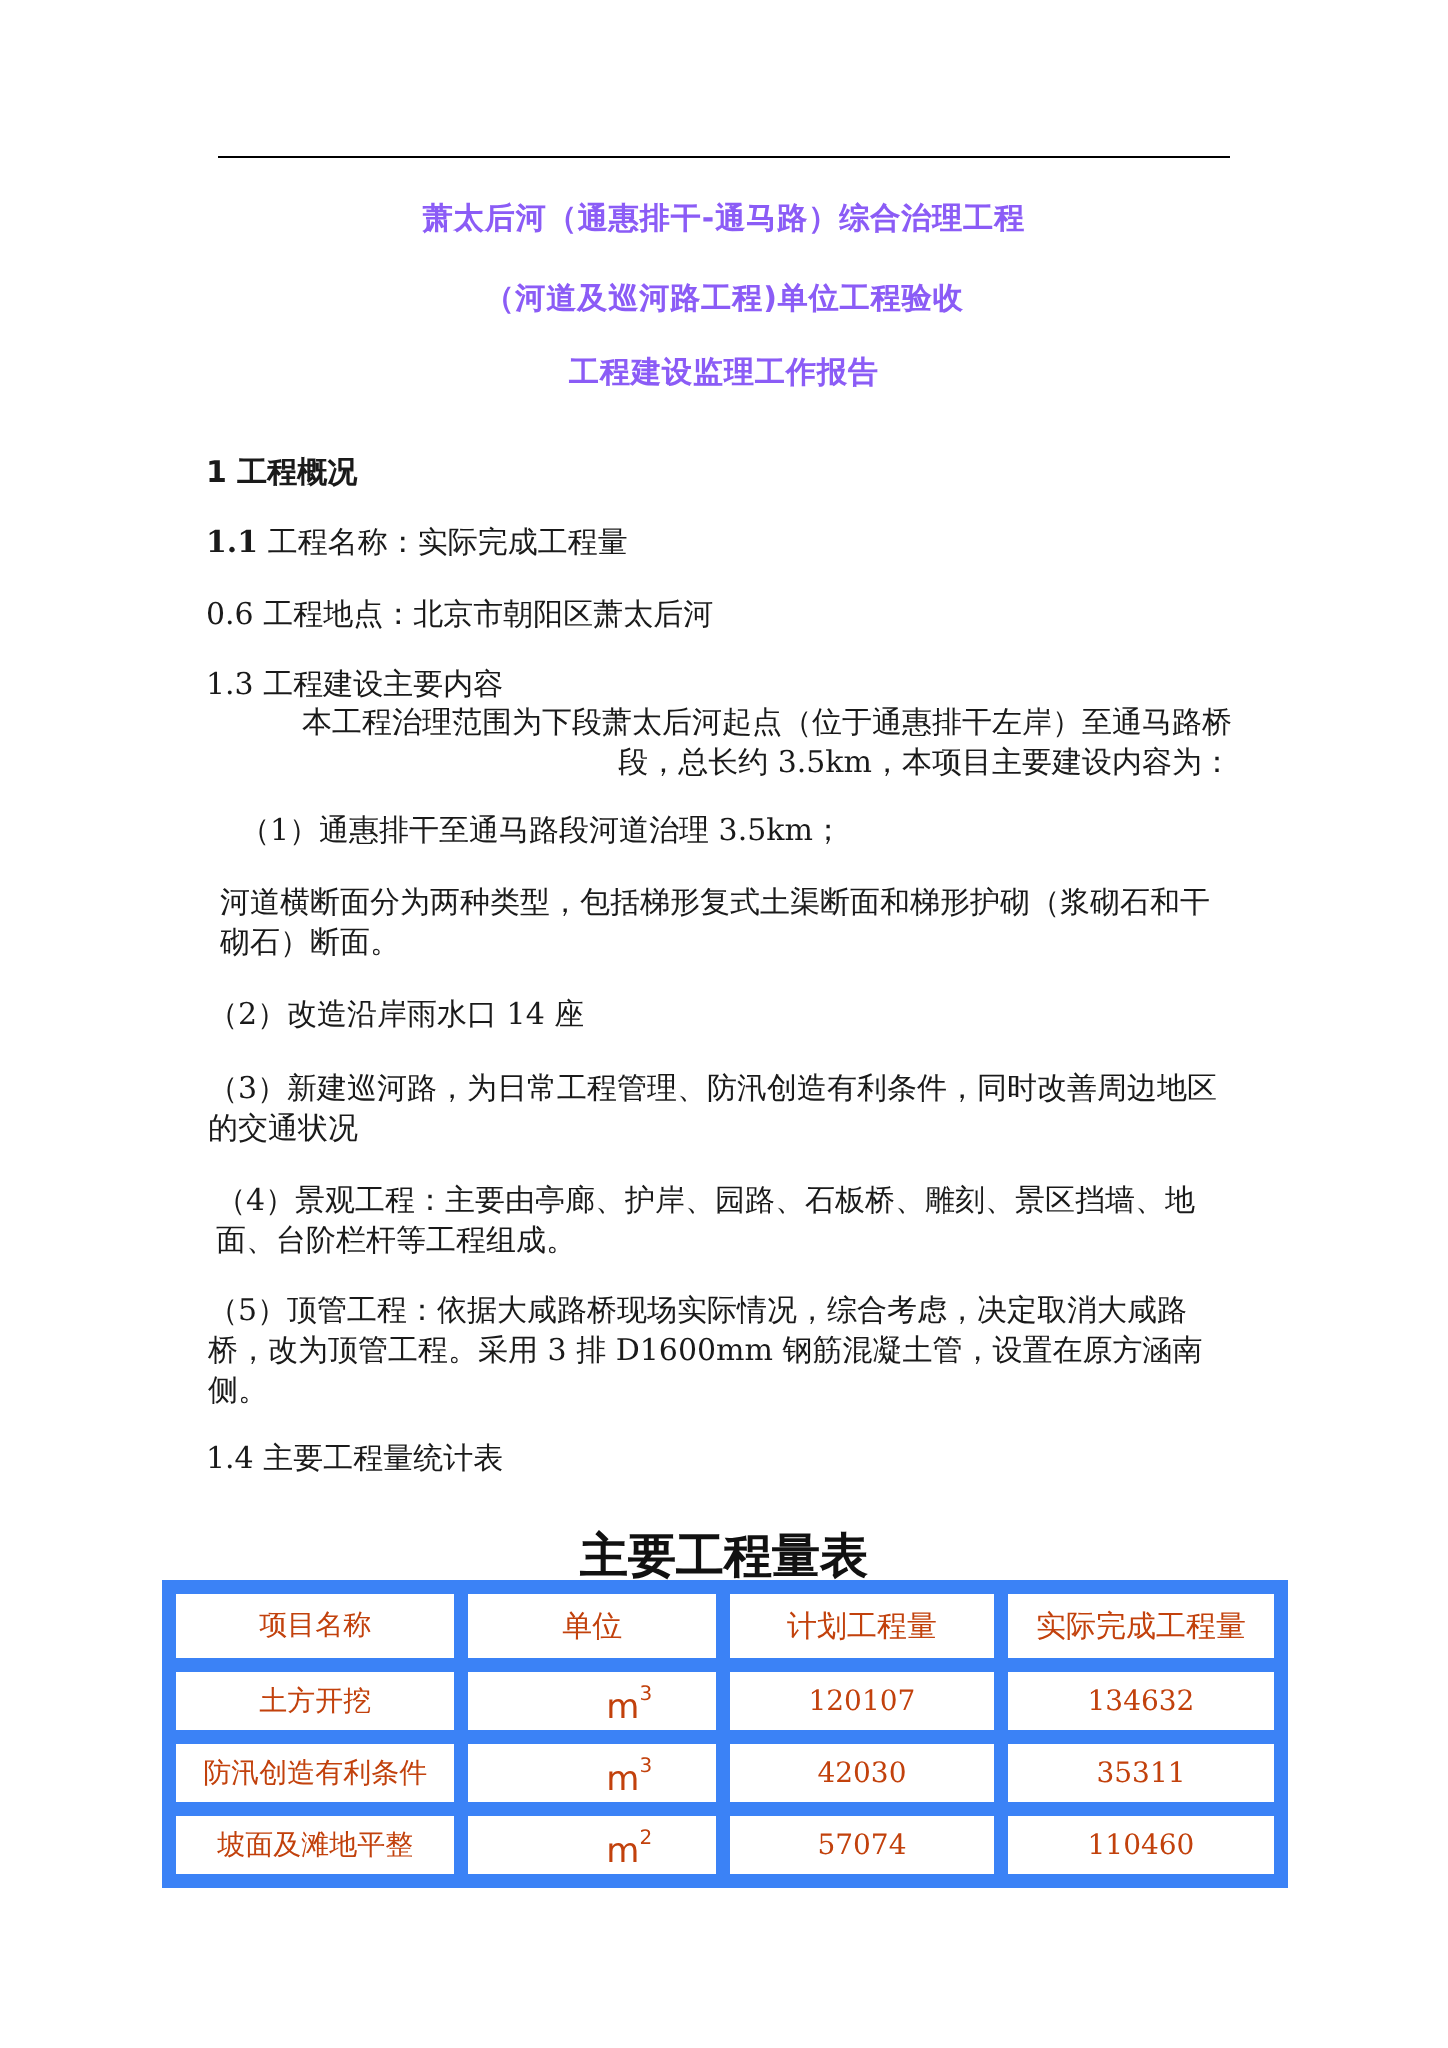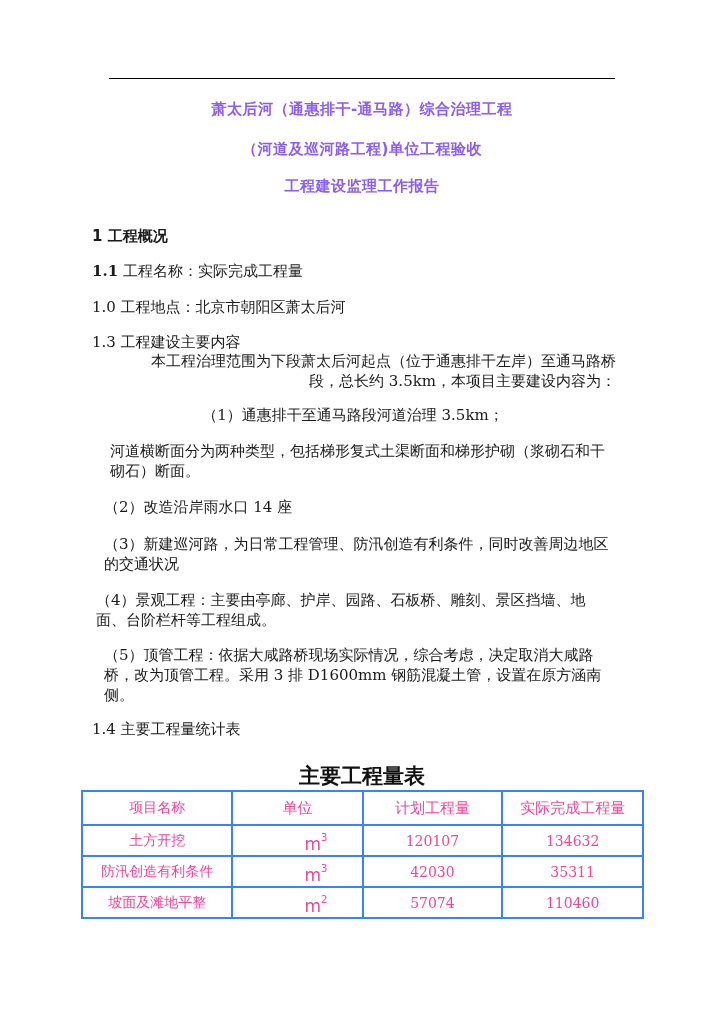--- a/index.html
+++ b/index.html
@@ -5,30 +5,30 @@
   html, body { margin: 0; padding: 0; background: #ffffff; }
   body { width: 724px; height: 1024px; position: relative; overflow: hidden;
          font-family: "DejaVu Serif", "Liberation Serif", serif; color: #111; }
   .rule { position: absolute; left: 109px; top: 78px; width: 506px; height: 0; border-top: 1.5px solid #000; }
   .title { position: absolute; left: 0; width: 724px; text-align: center;
            font-family: "DejaVu Sans", "Liberation Sans", sans-serif; font-weight: bold;
            font-size: 15px; letter-spacing: 0.5px; color: #8b5cf6; }
   .t1 { top: 100px; }
   .t2 { top: 140px; }
   .t3 { top: 177px; }
-  .line { position: absolute; left: 92px; font-size: 15px; line-height: 20px; white-space: nowrap; color: #1a1a1a; }
+  .line { position: absolute; left: 103px; font-size: 15px; line-height: 20px; white-space: nowrap; color: #1a1a1a; }
   .h1 { font-family: "DejaVu Sans", "Liberation Sans", sans-serif; font-weight: bold; font-size: 15px; }
   .num-b { font-weight: bold; }
   .para { position: absolute; left: 110px; width: 506px; font-size: 15px; line-height: 20px; color: #1a1a1a; }
   .indent { text-indent: 38px; text-align: right; }
   .tbl-title { position: absolute; left: 0; width: 724px; top: 762px; text-align: center;
-               font-family: "DejaVu Sans", "Liberation Sans", sans-serif; font-weight: bold; font-size: 21px; }
+               font-family: "DejaVu Sans", "Liberation Sans", sans-serif; font-weight: bold; font-size: 24px; }
   table.qty { position: absolute; left: 81px; top: 790px; border-collapse: collapse; width: 563px; }
-  table.qty td, table.qty th { border: 2px solid #3b82f6; height: 29px; padding: 0; text-align: center;
-                               font-size: 14px; font-weight: normal; color: #ec4899; }
+  table.qty td, table.qty th { border: 7px solid #3b82f6; height: 29px; padding: 0; text-align: center;
+                               font-size: 14px; font-weight: normal; color: #c2410c; }
   table.qty th { height: 32px; font-size: 15px; }
   table.qty th.c1 { font-size: 14px; }
   .c1 { width: 152px; }
   .c2 { width: 130px; }
   .c3 { width: 140px; }
   .c4 { width: 141px; }
   .unit { font-family: "DejaVu Sans", "Liberation Sans", sans-serif; font-size: 17px; position: relative; top: 3px; margin-left: 37px; }
   .unit sup { font-size: 10px; position: relative; top: -2px; }
 </style>
 </head>
@@ -39,30 +39,30 @@
 <div class="title t1">萧太后河（通惠排干-通马路）综合治理工程</div>
 <div class="title t2">（河道及巡河路工程)单位工程验收</div>
 <div class="title t3">工程建设监理工作报告</div>
 
 <div class="line h1" style="top:226px;">1  工程概况</div>
 
 <div class="line" style="top:261px;">
   <span class="num-b">1.1</span><span> 工程名称：实际完成工程量</span>
 </div>
 
-<div class="line" style="top:297px;">1.0 工程地点：北京市朝阳区萧太后河</div>
+<div class="line" style="top:297px;">0.6 工程地点：北京市朝阳区萧太后河</div>
 
 <div class="line" style="top:332px;">1.3 工程建设主要内容</div>
 <div class="para indent" style="top:351px;">本工程治理范围为下段萧太后河起点（位于通惠排干左岸）至通马路桥段，总长约 3.5km，本项目主要建设内容为：</div>
 
-<div class="para" style="top:405px; left:100px;text-align:center;">（1）通惠排干至通马路段河道治理 3.5km；</div>
+<div class="para" style="top:405px; left:120px;">（1）通惠排干至通马路段河道治理 3.5km；</div>
 <div class="para" style="top:441px;">河道横断面分为两种类型，包括梯形复式土渠断面和梯形护砌（浆砌石和干砌石）断面。</div>
 <div class="para" style="top:497px; left:104px;">（2）改造沿岸雨水口 14 座</div>
 <div class="para" style="top:534px; left:104px; width:512px;">（3）新建巡河路，为日常工程管理、防汛创造有利条件，同时改善周边地区的交通状况</div>
-<div class="para" style="top:590px; left:96px; width:512px;">（4）景观工程：主要由亭廊、护岸、园路、石板桥、雕刻、景区挡墙、地面、台阶栏杆等工程组成。</div>
+<div class="para" style="top:590px; left:108px; width:512px;">（4）景观工程：主要由亭廊、护岸、园路、石板桥、雕刻、景区挡墙、地面、台阶栏杆等工程组成。</div>
 <div class="para" style="top:645px; left:104px; width:512px;">（5）顶管工程：依据大咸路桥现场实际情况，综合考虑，决定取消大咸路桥，改为顶管工程。采用 3 排 D1600mm 钢筋混凝土管，设置在原方涵南侧。</div>
 
 <div class="line" style="top:719px;">1.4 主要工程量统计表</div>
 
 <div class="tbl-title">主要工程量表</div>
 
 <table class="qty">
   <tbody>
       <tr>
     <th class="c1">项目名称</th>

